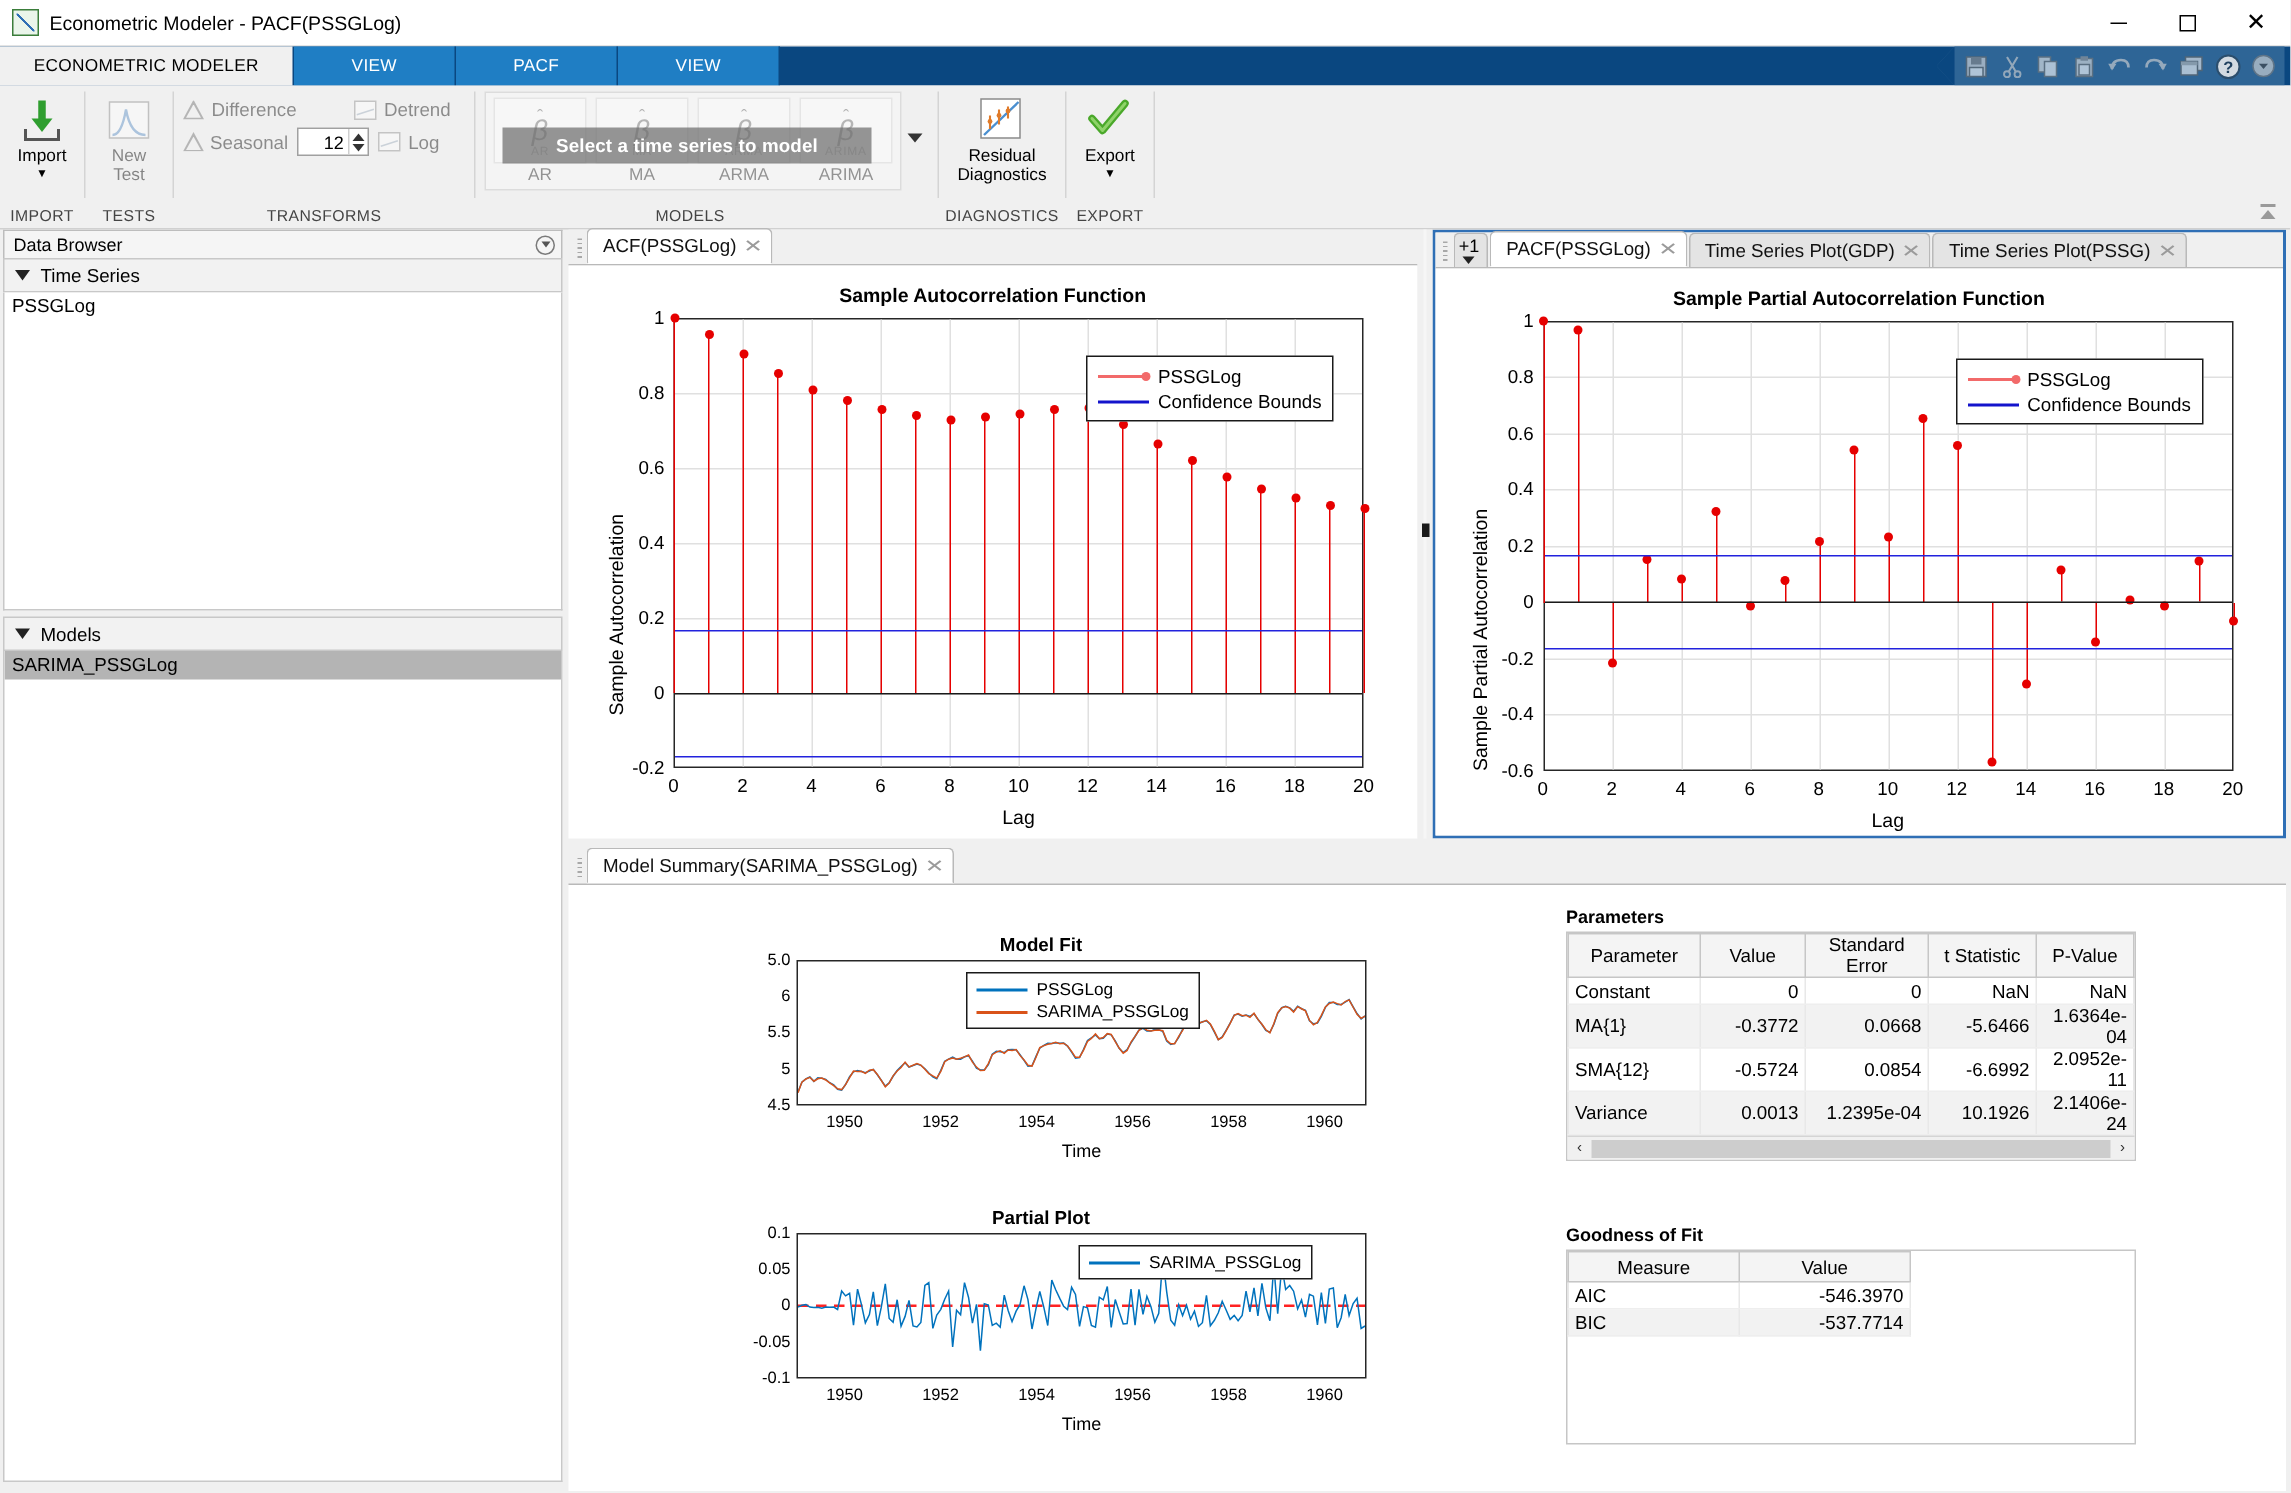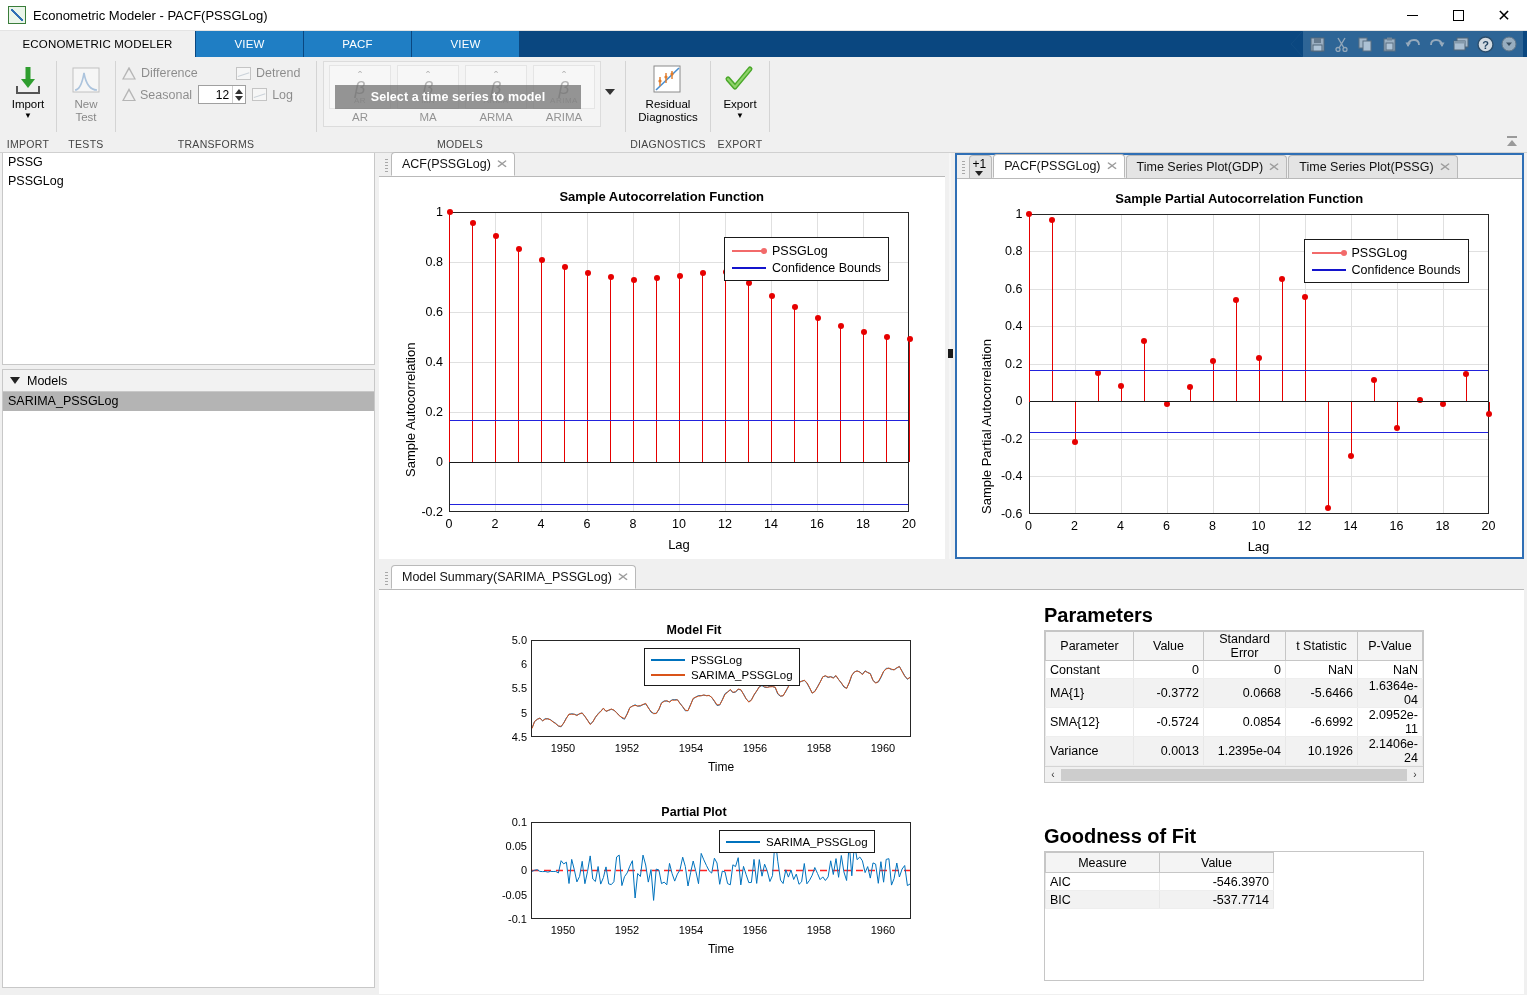--- a/index.html
+++ b/index.html
@@ -258,21 +258,21 @@
   .legline.dot::after {
     content:""; position:absolute; right:-1px; top:50%; transform: translate(0,-50%);
     width:6px;height:6px;border-radius:50%; background: inherit;
   }
 
   
   .summary-body { flex: 1; background: #fff; display: flex; min-height: 0; position: relative; }
   .summary-left { width: 655px; position: relative; }
   .summary-right { flex: 1; position: relative; padding: 14px 0 0 10px; }
 
-  .sec-title { font-size: 20px; font-weight: bold; margin-bottom: 3px; }
+  .sec-title { font-size: 12px; font-weight: bold; margin-bottom: 3px; }
   .mtable { border-collapse: collapse; font-size: 12px; table-layout: fixed; }
   .mtable th {
     border: 1px solid #c6c6c6; background: #f4f4f4; font-weight: normal;
     height: 20px; text-align: center; padding: 0 4px; font-size: 12.5px;
   }
   .mtable td {
     border-left: 1px solid #e8e8e8; border-right: 1px solid #e8e8e8;
     border-bottom: 1px solid #eee;
     height: 18px; padding: 0 4px; font-size: 12.5px;
   }
@@ -539,23 +539,32 @@
     <svg width="14" height="14" viewBox="0 0 14 14">
         <rect x="2" y="2" width="10" height="2" fill="#9a9a9a"></rect>
         <path d="M7 6 L12 12 L2 12 Z" fill="#9a9a9a"></path>
       </svg>
   </div>
 </div>
 
 <div class="main">
 
   <div class="sidebar">
-
+    <div class="db-header">
+      <span>Data Browser</span>
+      <span class="circle-caret">
+        <span style="width:0;height:0;border-left:3.5px solid transparent;border-right:3.5px solid transparent;border-top:4px solid #555;display:block"></span>
+      </span>
+    </div>
+
+    <div class="panel-section-head">
+      <span class="caret-dn"></span>
+      <span>Time Series</span>
+    </div>
     <div class="list-box ts">
-      <div class="list-item">PSSG</div>
       <div class="list-item">PSSGLog</div>
     </div>
 
     <div class="sidebar-spacer"></div>
 
     <div class="panel-section-head">
       <span class="caret-dn"></span>
       <span>Models</span>
     </div>
     <div class="list-box models">

